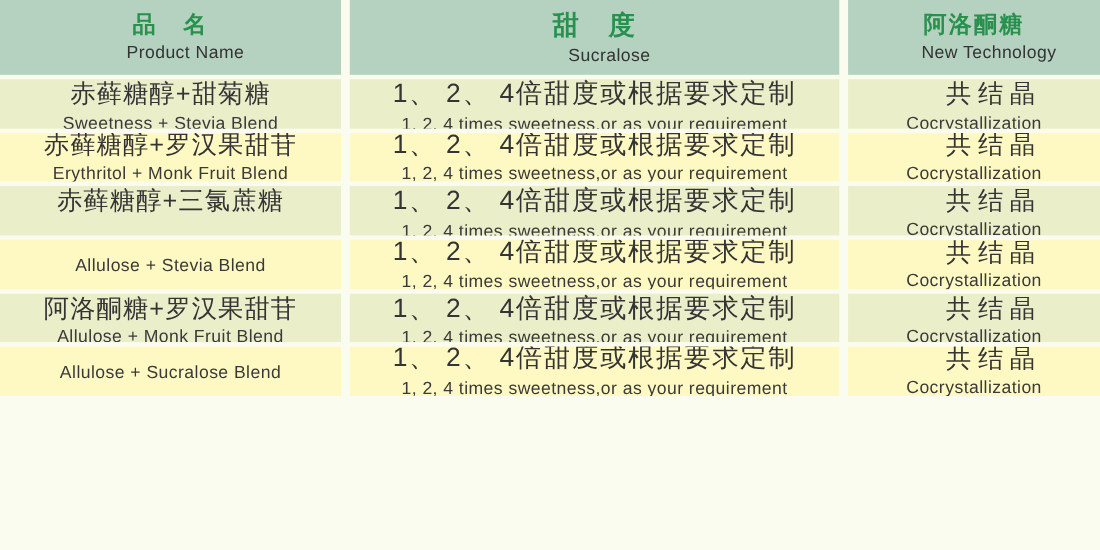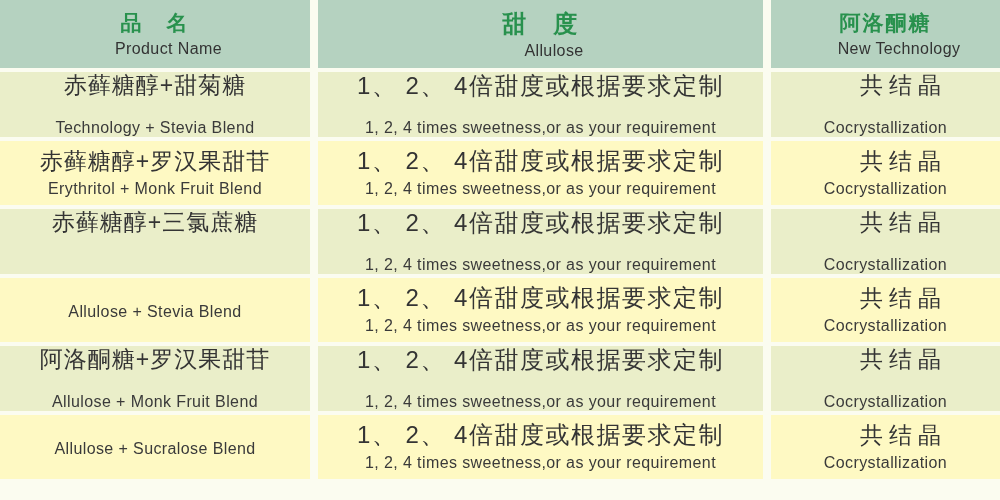--- a/index.html
+++ b/index.html
@@ -3,21 +3,21 @@
 <meta charset="utf-8">
 <style>
   html, body {
     margin: 0;
     padding: 0;
     background: #fbfcf0;
     font-family: "Liberation Sans", "DejaVu Sans", sans-serif;
   }
   .table {
     width: 1000px;
-    height: 479px;
+    height: 360px;
     box-sizing: border-box;
     display: grid;
     grid-template-columns: 310px 445px 1fr;
     grid-template-rows: 68px repeat(6, 1fr);
     column-gap: 8px;
     row-gap: 4px;
     background: #fbfcf0;
   }
   .cell {
     display: flex;
@@ -66,30 +66,30 @@
 <body>
 
 <div class="table">
 
   <div class="cell th product-cell">
     <div class="zh">品　名</div>
     <div class="en">Product Name</div>
   </div>
   <div class="cell th sweetness-cell">
     <div class="zh">甜　度</div>
-    <div class="en">Allulose</div>
+    <div class="en">Sucralose</div>
   </div>
   <div class="cell th process-cell-h">
     <div class="zh">阿洛酮糖</div>
     <div class="en">New Technology</div>
   </div>
 
   <div class="cell row-yellow product-cell">
     <div class="zh">赤藓糖醇+甜菊糖</div>
-    <div class="en">Technology + Stevia Blend</div>
+    <div class="en">Sweetness + Stevia Blend</div>
   </div>
   <div class="cell row-yellow sweetness-cell">
     <div class="zh">1、 2、 4倍甜度或根据要求定制</div>
     <div class="en">1, 2, 4 times sweetness,or as your requirement</div>
   </div>
   <div class="cell row-yellow process-cell">
     <div class="zh">共结晶</div>
     <div class="en">Cocrystallization</div>
   </div>
 

